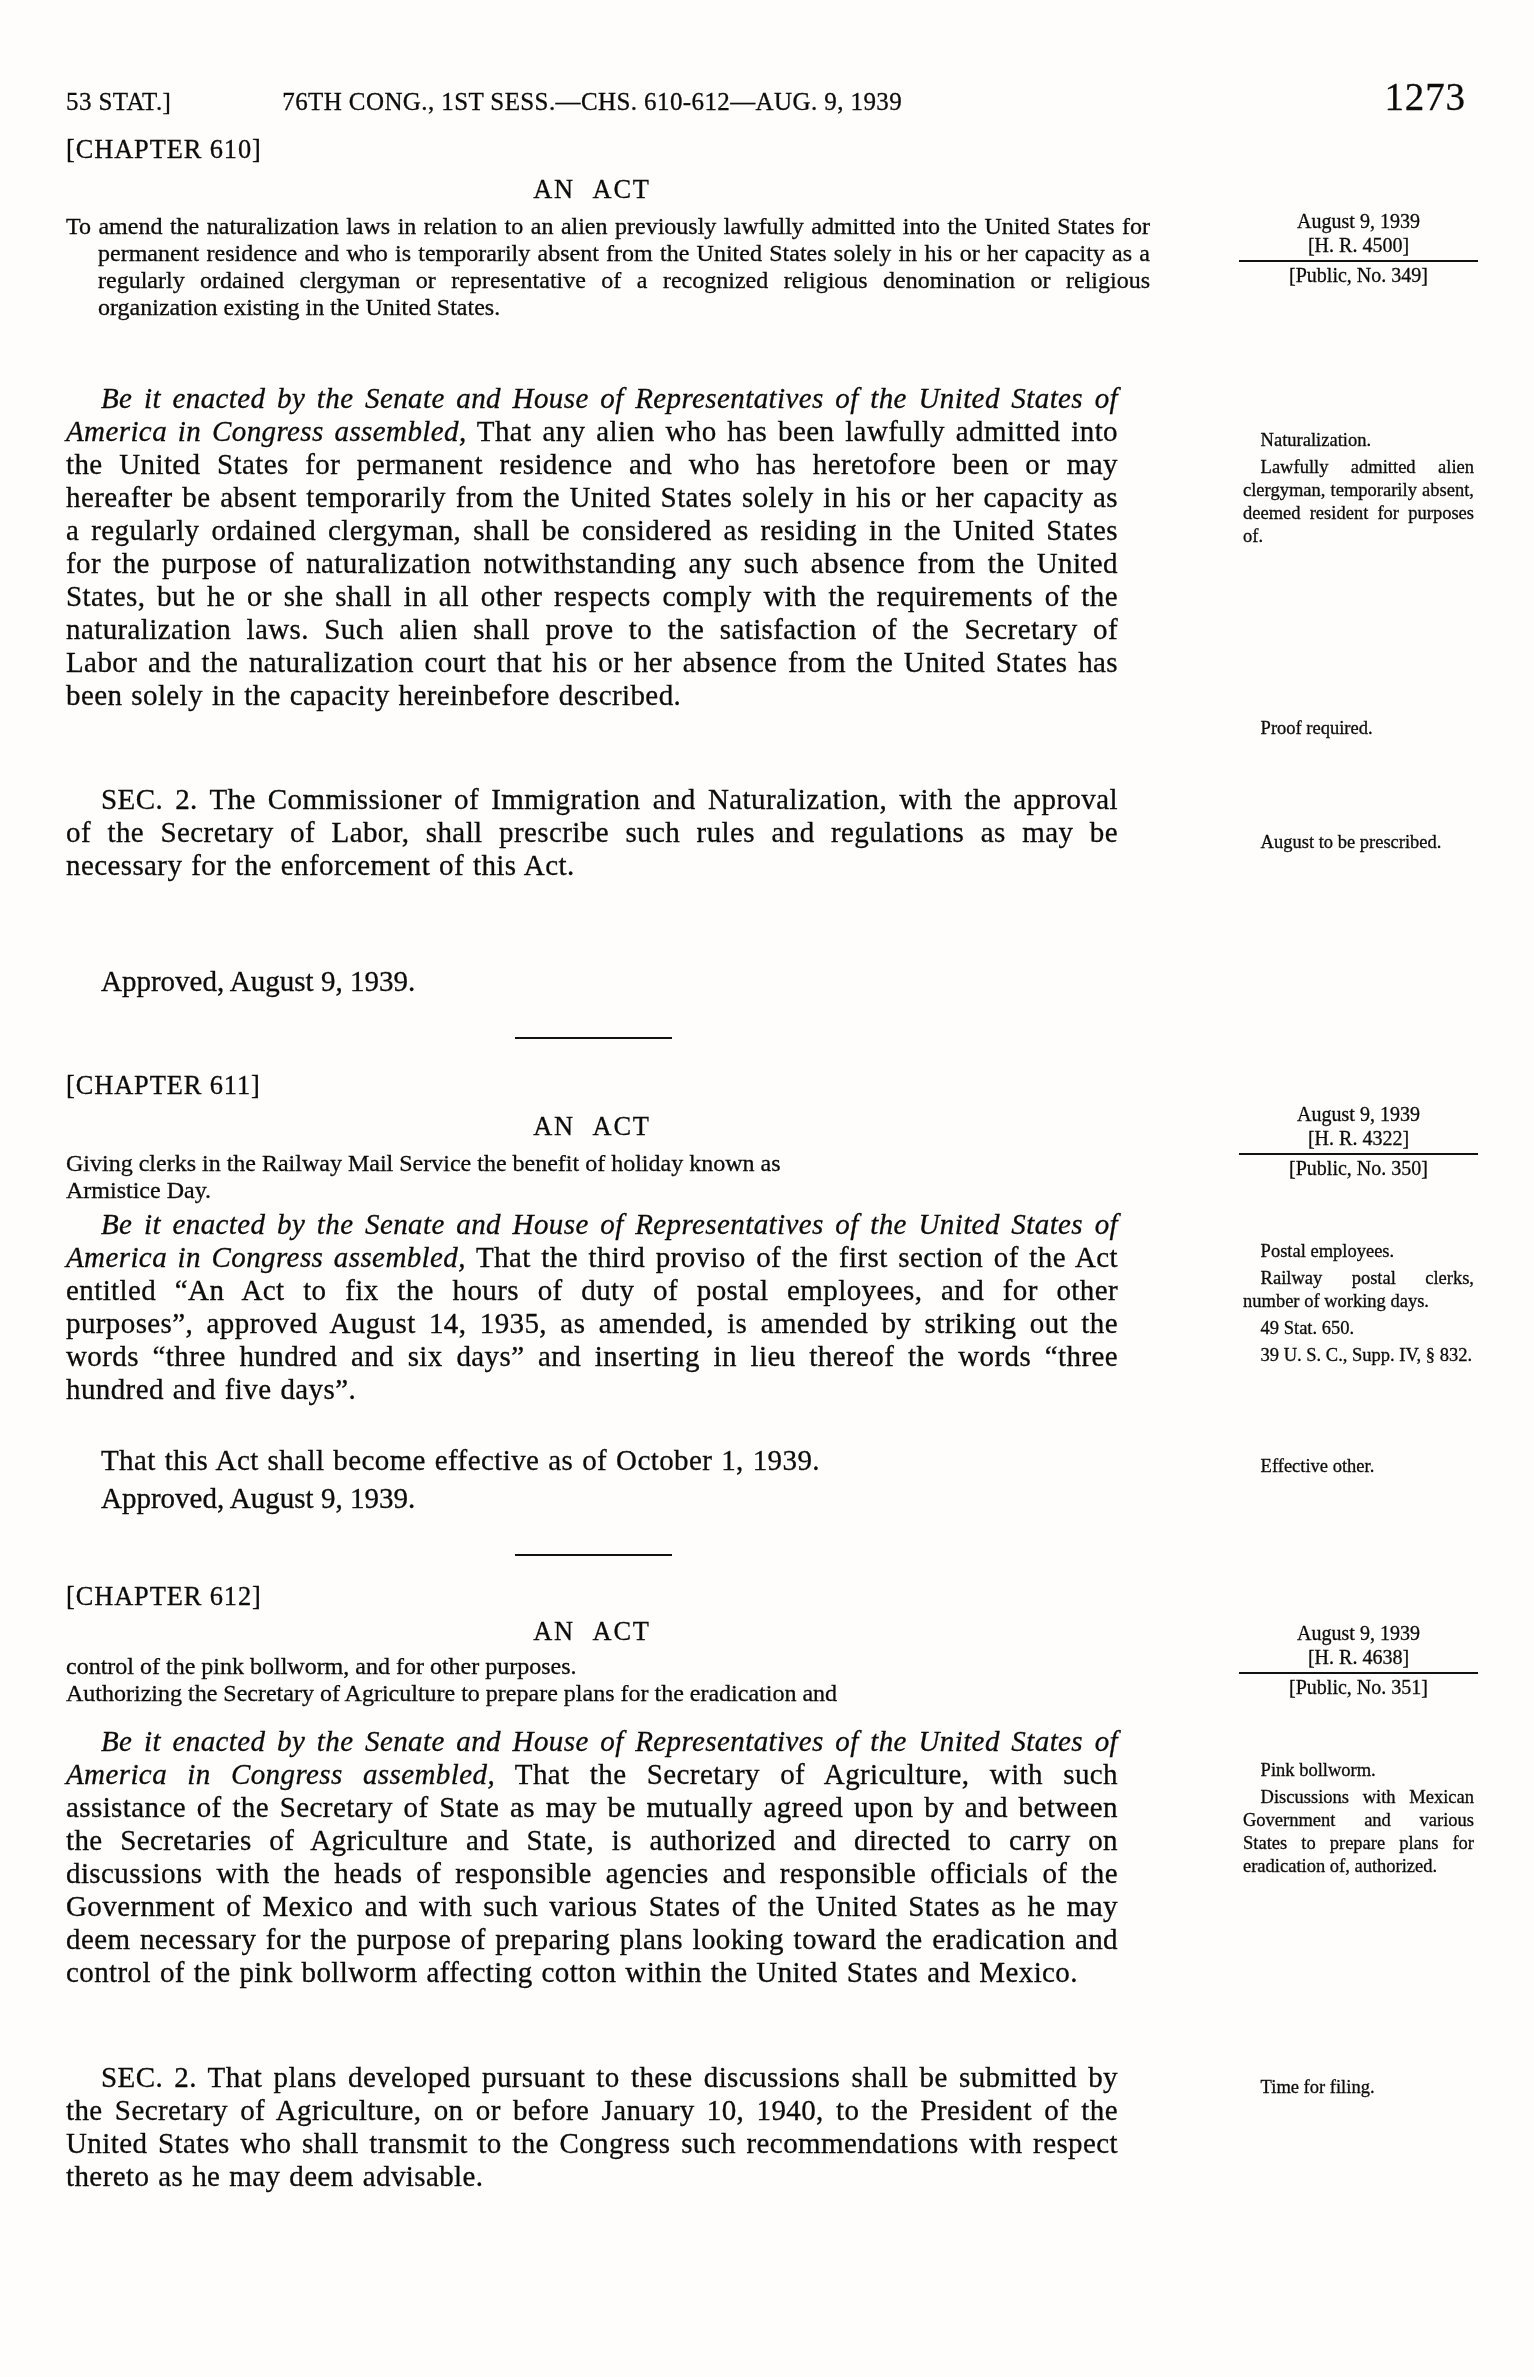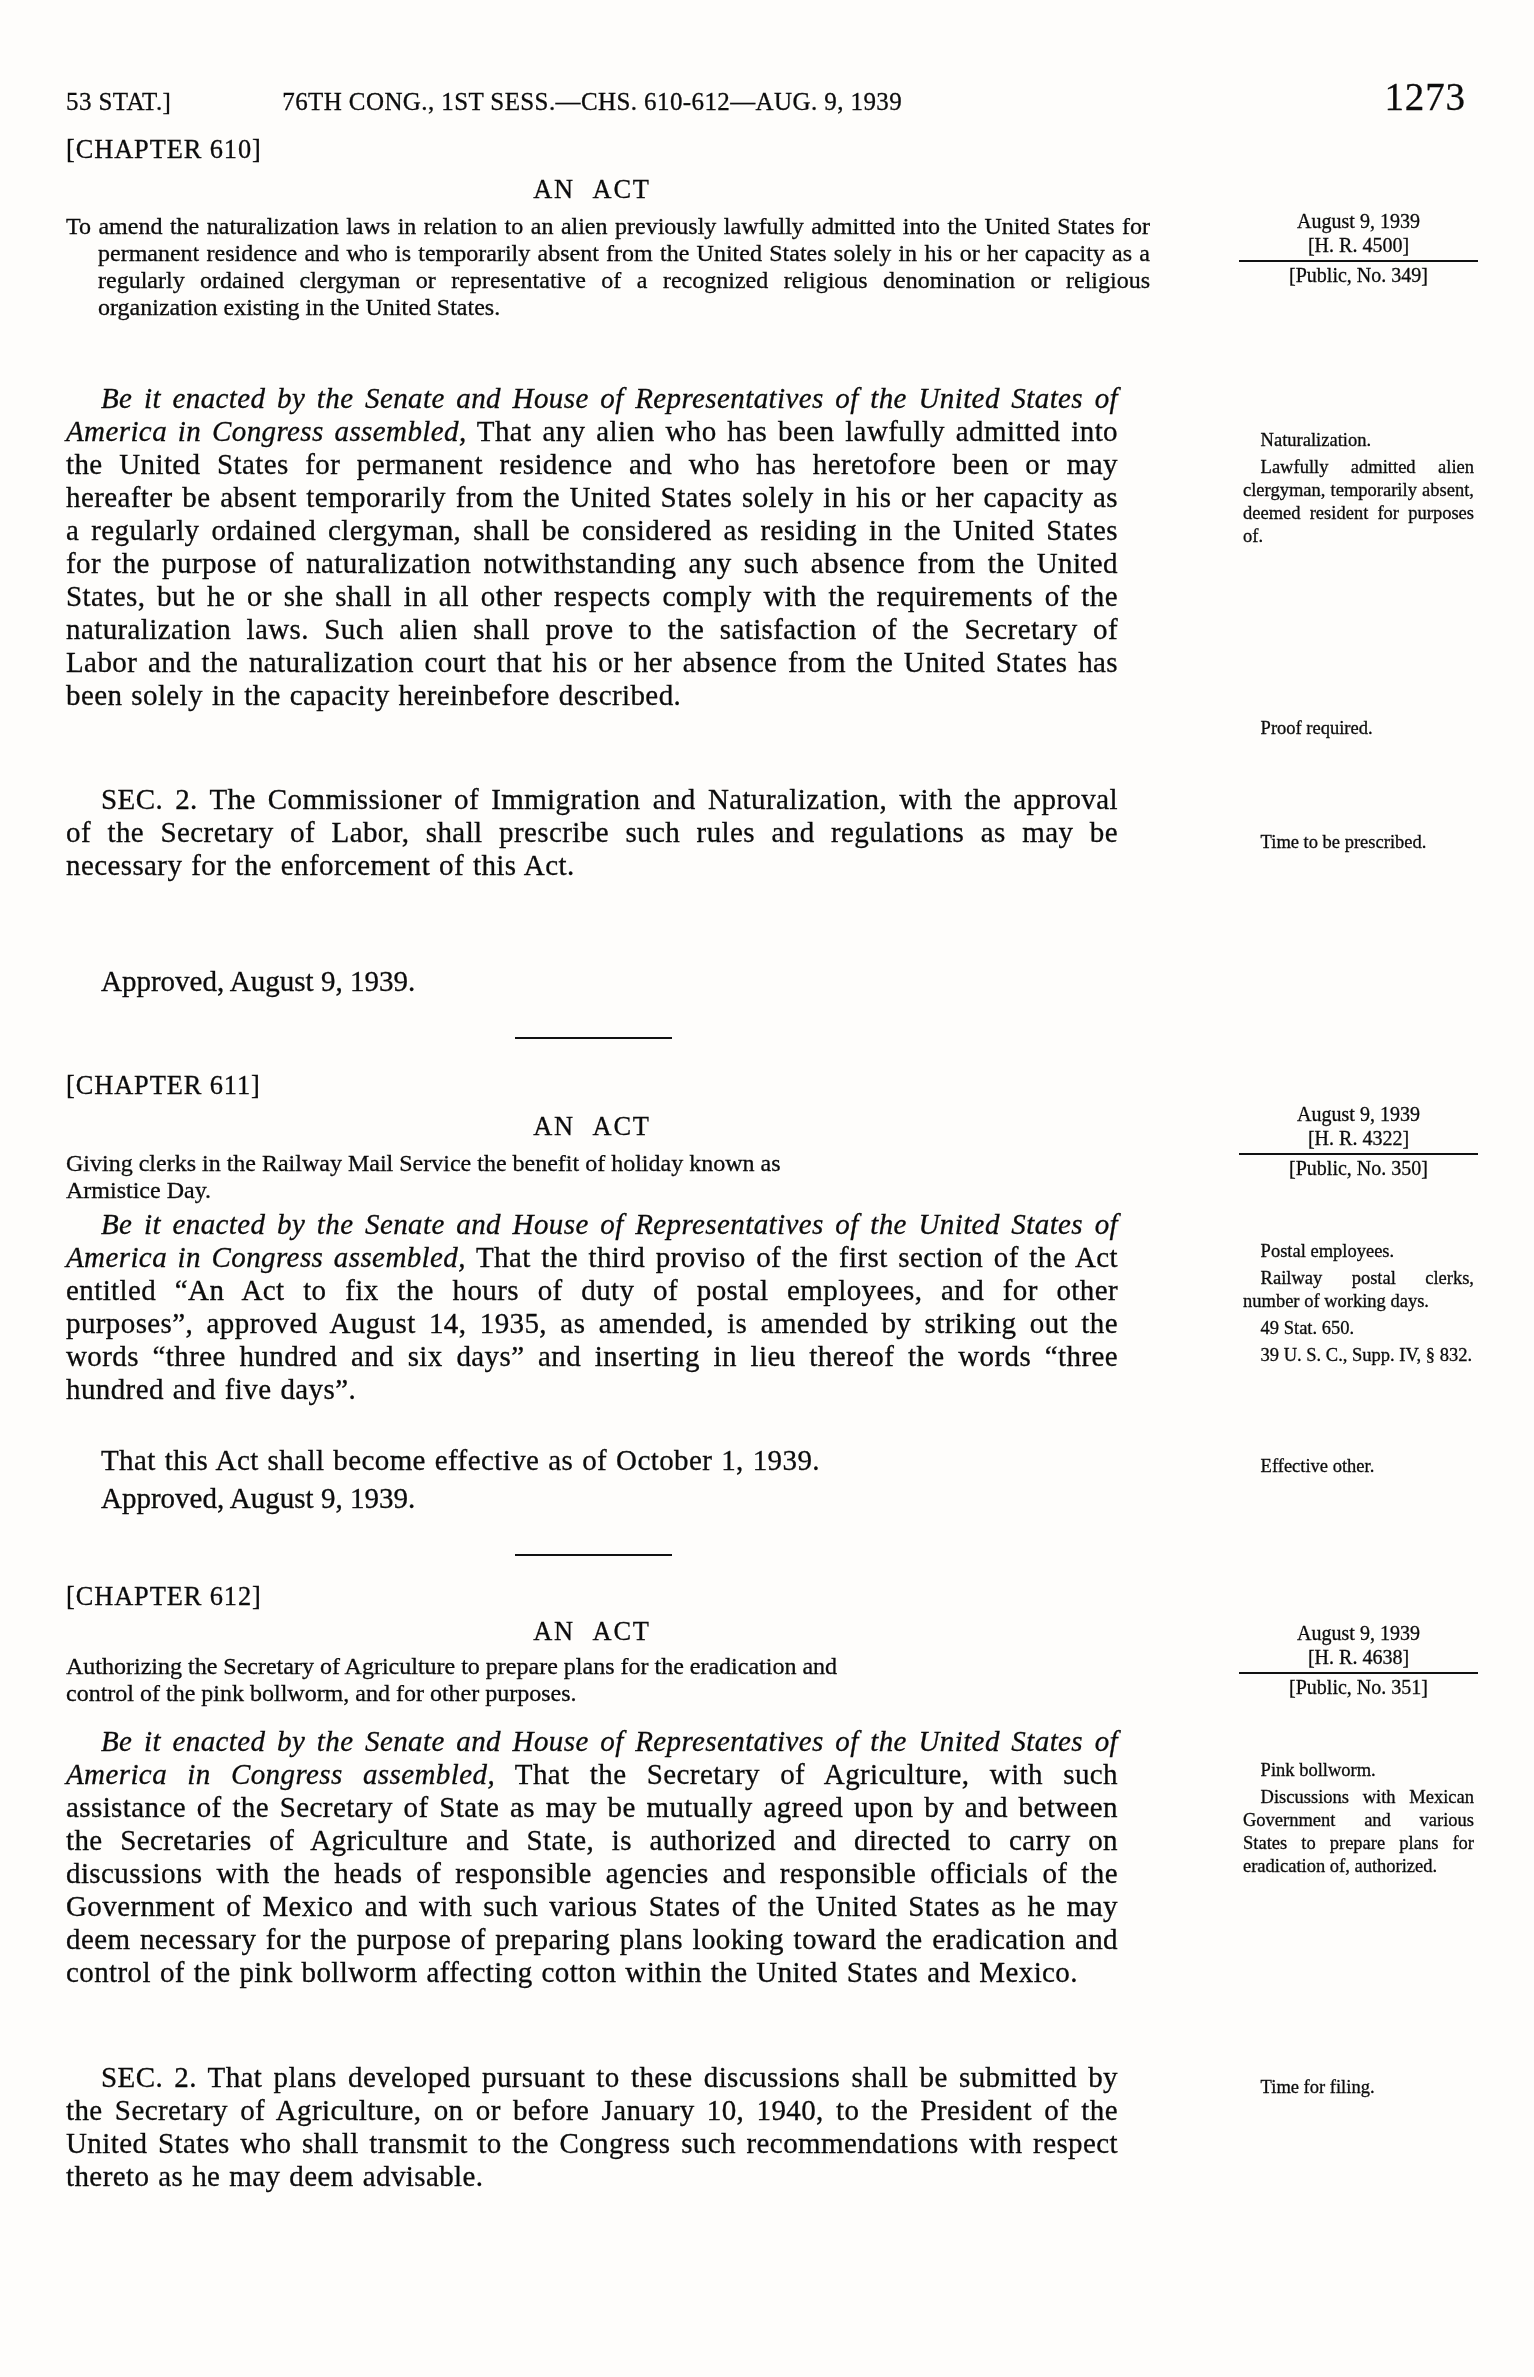--- a/index.html
+++ b/index.html
@@ -77,21 +77,21 @@
     <div>[Public, No. 349]</div>
   </div>
   <div class="abs side-col sidenote" style="top:425px">
     <p>Naturalization.</p>
     <p>Lawfully admitted alien clergyman, temporarily absent, deemed resident for purposes of.</p>
   </div>
   <div class="abs side-col sidenote" style="top:713px">
     <p>Proof required.</p>
   </div>
   <div class="abs side-col sidenote" style="top:827px">
-    <p>Time to be prescribed.</p>
+    <p>August to be prescribed.</p>
   </div>
 
   <div class="abs divider-rule" style="top:1037px"></div>
 
   <div class="abs main-col chapter-label" style="top:1070px">[CHAPTER 611]</div>
   <div class="abs main-col act-heading" style="top:1111px">AN ACT</div>
   <div class="abs main-col" style="top:1150px">
     <div class="preamble-line">Giving clerks in the Railway Mail Service the benefit of holiday known as</div>
     <div class="preamble-line">Armistice Day.</div>
   </div>
@@ -114,22 +114,22 @@
   </div>
   <div class="abs side-col sidenote" style="top:1451px">
     <p>Effective other.</p>
   </div>
 
   <div class="abs divider-rule" style="top:1554px"></div>
 
   <div class="abs main-col chapter-label" style="top:1581px">[CHAPTER 612]</div>
   <div class="abs main-col act-heading" style="top:1616px">AN ACT</div>
   <div class="abs main-col" style="top:1653px">
+    <div class="preamble-line">control of the pink bollworm, and for other purposes.</div>
     <div class="preamble-line">Authorizing the Secretary of Agriculture to prepare plans for the eradication and</div>
-    <div class="preamble-line">control of the pink bollworm, and for other purposes.</div>
   </div>
 
   <p class="abs main-col body-para" style="top:1725px"><span class="enacting">Be it enacted by the Senate and House of Representatives of the United States of America in Congress assembled,</span><span> That the Secretary of Agriculture, with such assistance of the Secretary of State as may be mutually agreed upon by and between the Secretaries of Agriculture and State, is authorized and directed to carry on discussions with the heads of responsible agencies and responsible officials of the Government of Mexico and with such various States of the United States as he may deem necessary for the purpose of preparing plans looking toward the eradication and control of the pink bollworm affecting cotton within the United States and Mexico.</span></p>
   <p class="abs main-col body-para" style="top:2061px"><span>SEC. 2. That plans developed pursuant to these discussions shall be submitted by the Secretary of Agriculture, on or before January 10, 1940, to the President of the United States who shall transmit to the Congress such recommendations with respect thereto as he may deem advisable.</span></p>
 
   <div class="abs side-col billhead" style="top:1621px">
     <div>August 9, 1939</div>
     <div>[H. R. 4638]</div>
     <div class="billhead-rule"></div>
     <div>[Public, No. 351]</div>

